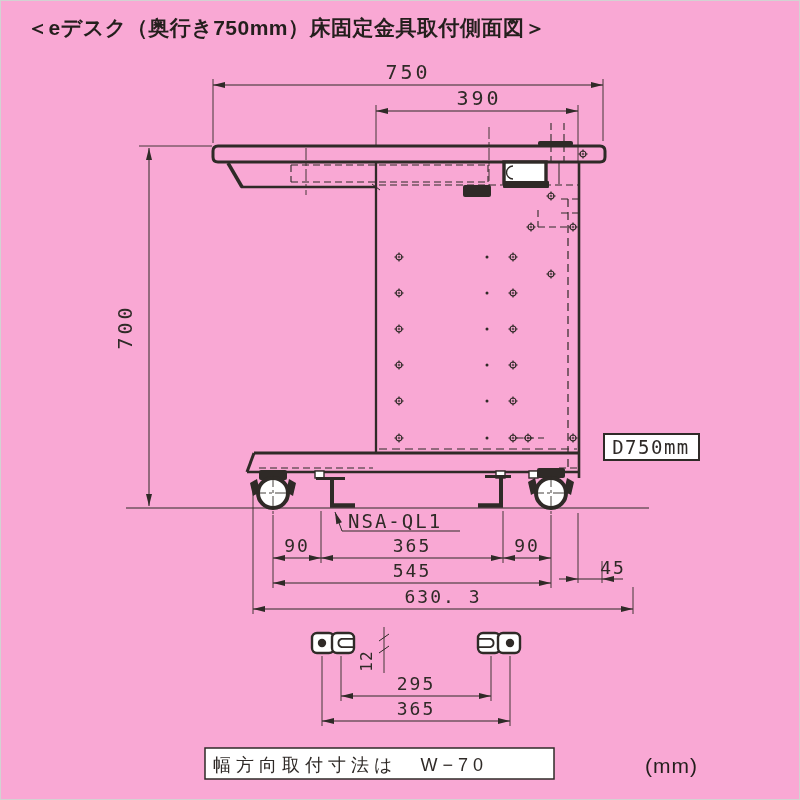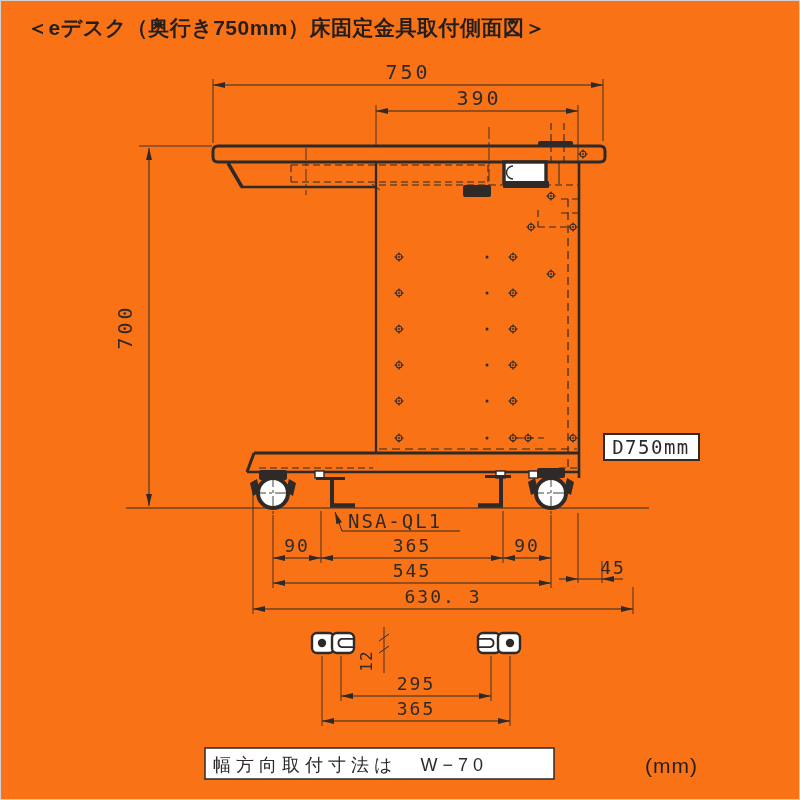--- a/index.html
+++ b/index.html
@@ -1,16 +1,16 @@
 <!DOCTYPE html>
 <html><head>
 <meta charset="utf-8">
 <style>
   html,body{margin:0;padding:0;background:#fff;}
-  .frame{width:798px;height:798px;border:1px solid #d2d2d2;position:relative;background:#f97316;
+  .frame{width:798px;height:798px;border:1px solid #d2d2d2;position:relative;background:#f9a8d4;
          font-family:"Liberation Sans", sans-serif;}
   svg{display:block;}
   .t{fill:#2f2a27;font-family:"DejaVu Sans Mono", monospace;}
   .dim{font-size:20px;letter-spacing:3px;}
   .dim-s{font-size:18px;letter-spacing:2px;}
   .title{font-family:"Liberation Sans", sans-serif;font-size:21px;font-weight:bold;fill:#241f1d;letter-spacing:0.5px;}
   .note{font-family:"Liberation Sans", sans-serif;font-size:18px;letter-spacing:5px;fill:#2f2a27;}
   .unit{font-family:"Liberation Sans", sans-serif;font-size:21px;fill:#241f1d;letter-spacing:1px;}
   .ln{stroke:#2f2a27;fill:none;}
   .thin{stroke-width:1;}

